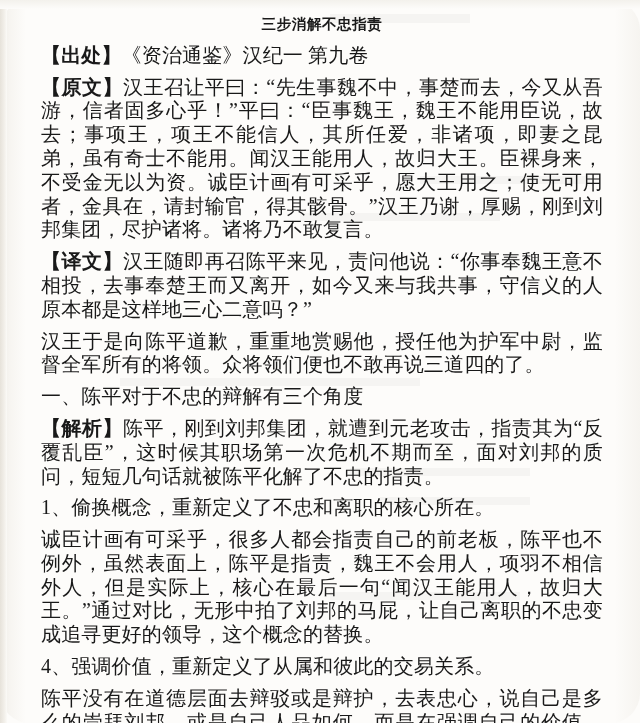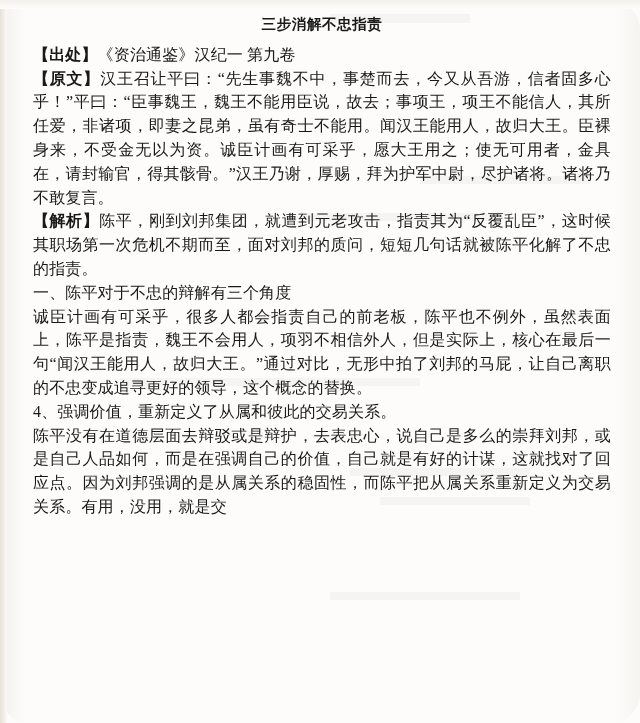--- a/index.html
+++ b/index.html
@@ -54,22 +54,22 @@
     text-align: center;
     font-weight: bold;
     font-size: 14.5px;
     letter-spacing: 0.6px;
     color: #1a1a1a;
     margin: 6px 0 7px 0;
     line-height: 1.5;
   }
 
   p.para {
-    margin: 0;
-    font-size: 16px;
+    margin: 8px;
+    font-size: 20px;
     line-height: 23.8px;
     color: #191919;
     text-align: justify;
     text-justify: inter-ideograph;
     letter-spacing: 0.15px;
   }
 
   .tag {
     font-weight: bold;
   }
@@ -101,29 +101,32 @@
   <div class="speckle sp5"></div>
   <div class="speckle sp6"></div>
   <div class="speckle sp7"></div>
 
   <div class="content">
 
     <div class="doc-title">三步消解不忠指责</div>
 
     <p class="para"><span class="tag">【出处】</span><span>《资治通鉴》汉纪一 第九卷</span></p>
 
-    <p class="para"><span class="tag">【原文】</span><span>汉王召让平曰：“先生事魏不中，事楚而去，今又从吾游，信者固多心乎！”平曰：“臣事魏王，魏王不能用臣说，故去；事项王，项王不能信人，其所任爱，非诸项，即妻之昆弟，虽有奇士不能用。闻汉王能用人，故归大王。臣裸身来，不受金无以为资。诚臣计画有可采乎，愿大王用之；使无可用者，金具在，请封输官，得其骸骨。”汉王乃谢，厚赐，拜为护军中尉，尽护诸将。诸将乃不敢复言。</span></p>
+    <p class="para"><span class="tag">【原文】</span><span>汉王召让平曰：“先生事魏不中，事楚而去，今又从吾游，信者固多心乎！”平曰：“臣事魏王，魏王不能用臣说，故去；事项王，项王不能信人，其所任爱，非诸项，即妻之昆弟，虽有奇士不能用。闻汉王能用人，故归大王。臣裸身来，不受金无以为资。诚臣计画有可采乎，愿大王用之；使无可用者，金具在，请封输官，得其骸骨。”汉王乃谢，厚赐，刚到刘邦集团，尽护诸将。诸将乃不敢复言。</span></p>
+
+    <p class="para"><span class="tag">【译文】</span><span>汉王随即再召陈平来见，责问他说：“你事奉魏王意不相投，去事奉楚王而又离开，如今又来与我共事，守信义的人原本都是这样地三心二意吗？”</span></p>
 
 
+    <p class="para"><span>汉王于是向陈平道歉，重重地赏赐他，授任他为护军中尉，监督全军所有的将领。众将领们便也不敢再说三道四的了。</span></p>
 
+    <p class="para"><span>一、陈平对于不忠的辩解有三个角度</span></p>
 
     <p class="para"><span class="tag">【解析】</span><span>陈平，刚到刘邦集团，就遭到元老攻击，指责其为“反覆乱臣”，这时候其职场第一次危机不期而至，面对刘邦的质问，短短几句话就被陈平化解了不忠的指责。</span></p>
 
-    <p class="para"><span>一、陈平对于不忠的辩解有三个角度</span></p>
-
+    <p class="para"><span>1、偷换概念，重新定义了不忠和离职的核心所在。</span></p>
 
     <p class="para"><span>诚臣计画有可采乎，很多人都会指责自己的前老板，陈平也不例外，虽然表面上，陈平是指责，魏王不会用人，项羽不相信外人，但是实际上，核心在最后一句“闻汉王能用人，故归大王。”通过对比，无形中拍了刘邦的马屁，让自己离职的不忠变成追寻更好的领导，这个概念的替换。</span></p>
 
     <p class="para"><span>4、强调价值，重新定义了从属和彼此的交易关系。</span></p>
 
     <p class="para"><span>陈平没有在道德层面去辩驳或是辩护，去表忠心，说自己是多么的崇拜刘邦，或是自己人品如何，而是在强调自己的价值，自己就是有好的计谋，这就找对了回应点。因为刘邦强调的是从属关系的稳固性，而陈平把从属关系重新定义为交易关系。有用，没用，就是交</span></p>
 
   </div>
 </div>
 

